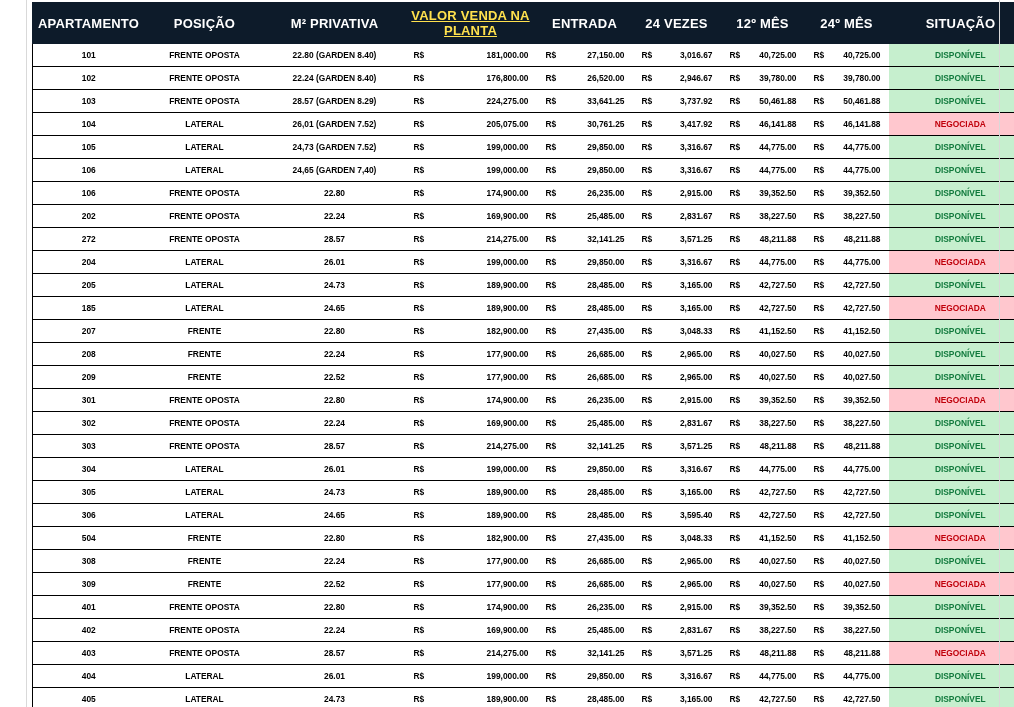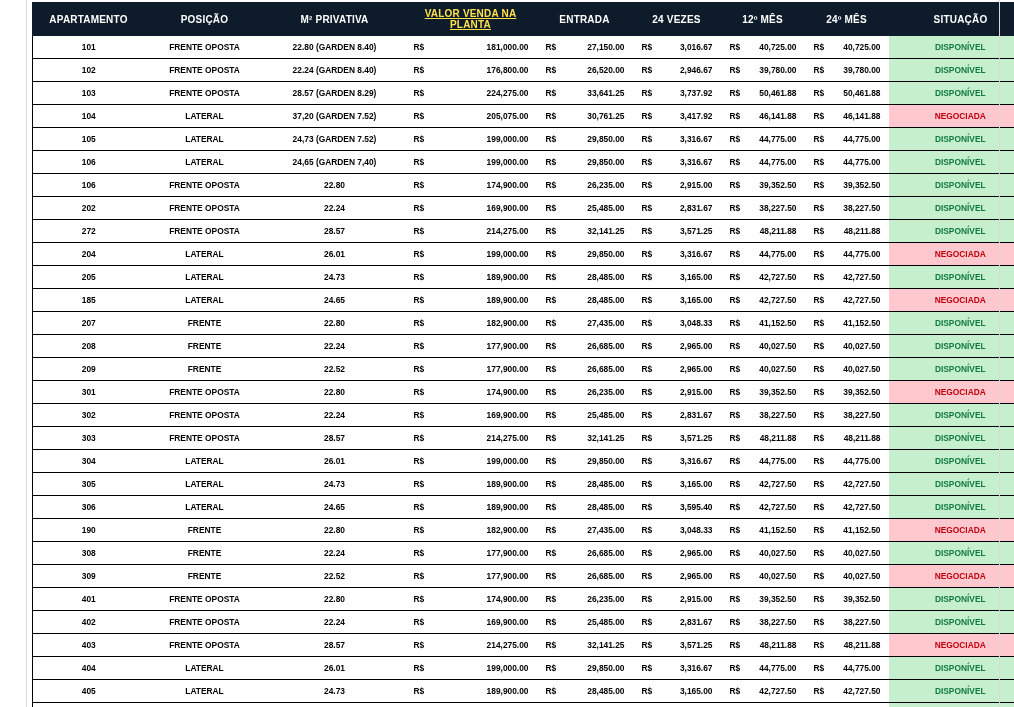--- a/index.html
+++ b/index.html
@@ -20,21 +20,21 @@
   table.pricing {
     border-collapse: collapse;
     width: 940px;
     table-layout: fixed;
     font-size: 8.5px;
   }
   table.pricing thead th {
     background: #0d1b2a;
     color: #ffffff;
     font-weight: bold;
-    font-size: 10px;
+    font-size: 13px;
     letter-spacing: .2px;
     text-align: center;
     padding: 5px 2px;
     border: 1px solid #0d1b2a;
     height: 26px;
     vertical-align: middle;
   }
   table.pricing thead th.accent { color: #ffe14d; text-decoration: underline; }
   table.pricing tbody td {
     border-top: 1px solid #000;
@@ -213,21 +213,21 @@
             <div class="wrap">
               <span class="cur">R$</span>
               <span class="val">50,461.88</span>
             </div>
           </td>
           <td class="sit">DISPONÍVEL</td>
         </tr>
         <tr class="status-negociada">
           <td class="c">104</td>
           <td class="c">LATERAL</td>
-          <td class="c">37,20 (GARDEN 7.52)</td>
+          <td class="c">26,01 (GARDEN 7.52)</td>
           <td class="money">
             <div class="wrap">
               <span class="cur">R$</span>
               <span class="val">205,075.00</span>
             </div>
           </td>
           <td class="money">
             <div class="wrap">
               <span class="cur">R$</span>
               <span class="val">30,761.25</span>
@@ -859,21 +859,21 @@
           </td>
           <td class="money">
             <div class="wrap">
               <span class="cur">R$</span>
               <span class="val">42,727.50</span>
             </div>
           </td>
           <td class="sit">DISPONÍVEL</td>
         </tr>
         <tr class="status-negociada">
-          <td class="c">190</td>
+          <td class="c">504</td>
           <td class="c">FRENTE</td>
           <td class="c">22.80</td>
           <td class="money">
             <div class="wrap">
               <span class="cur">R$</span>
               <span class="val">182,900.00</span>
             </div>
           </td>
           <td class="money">
             <div class="wrap">

